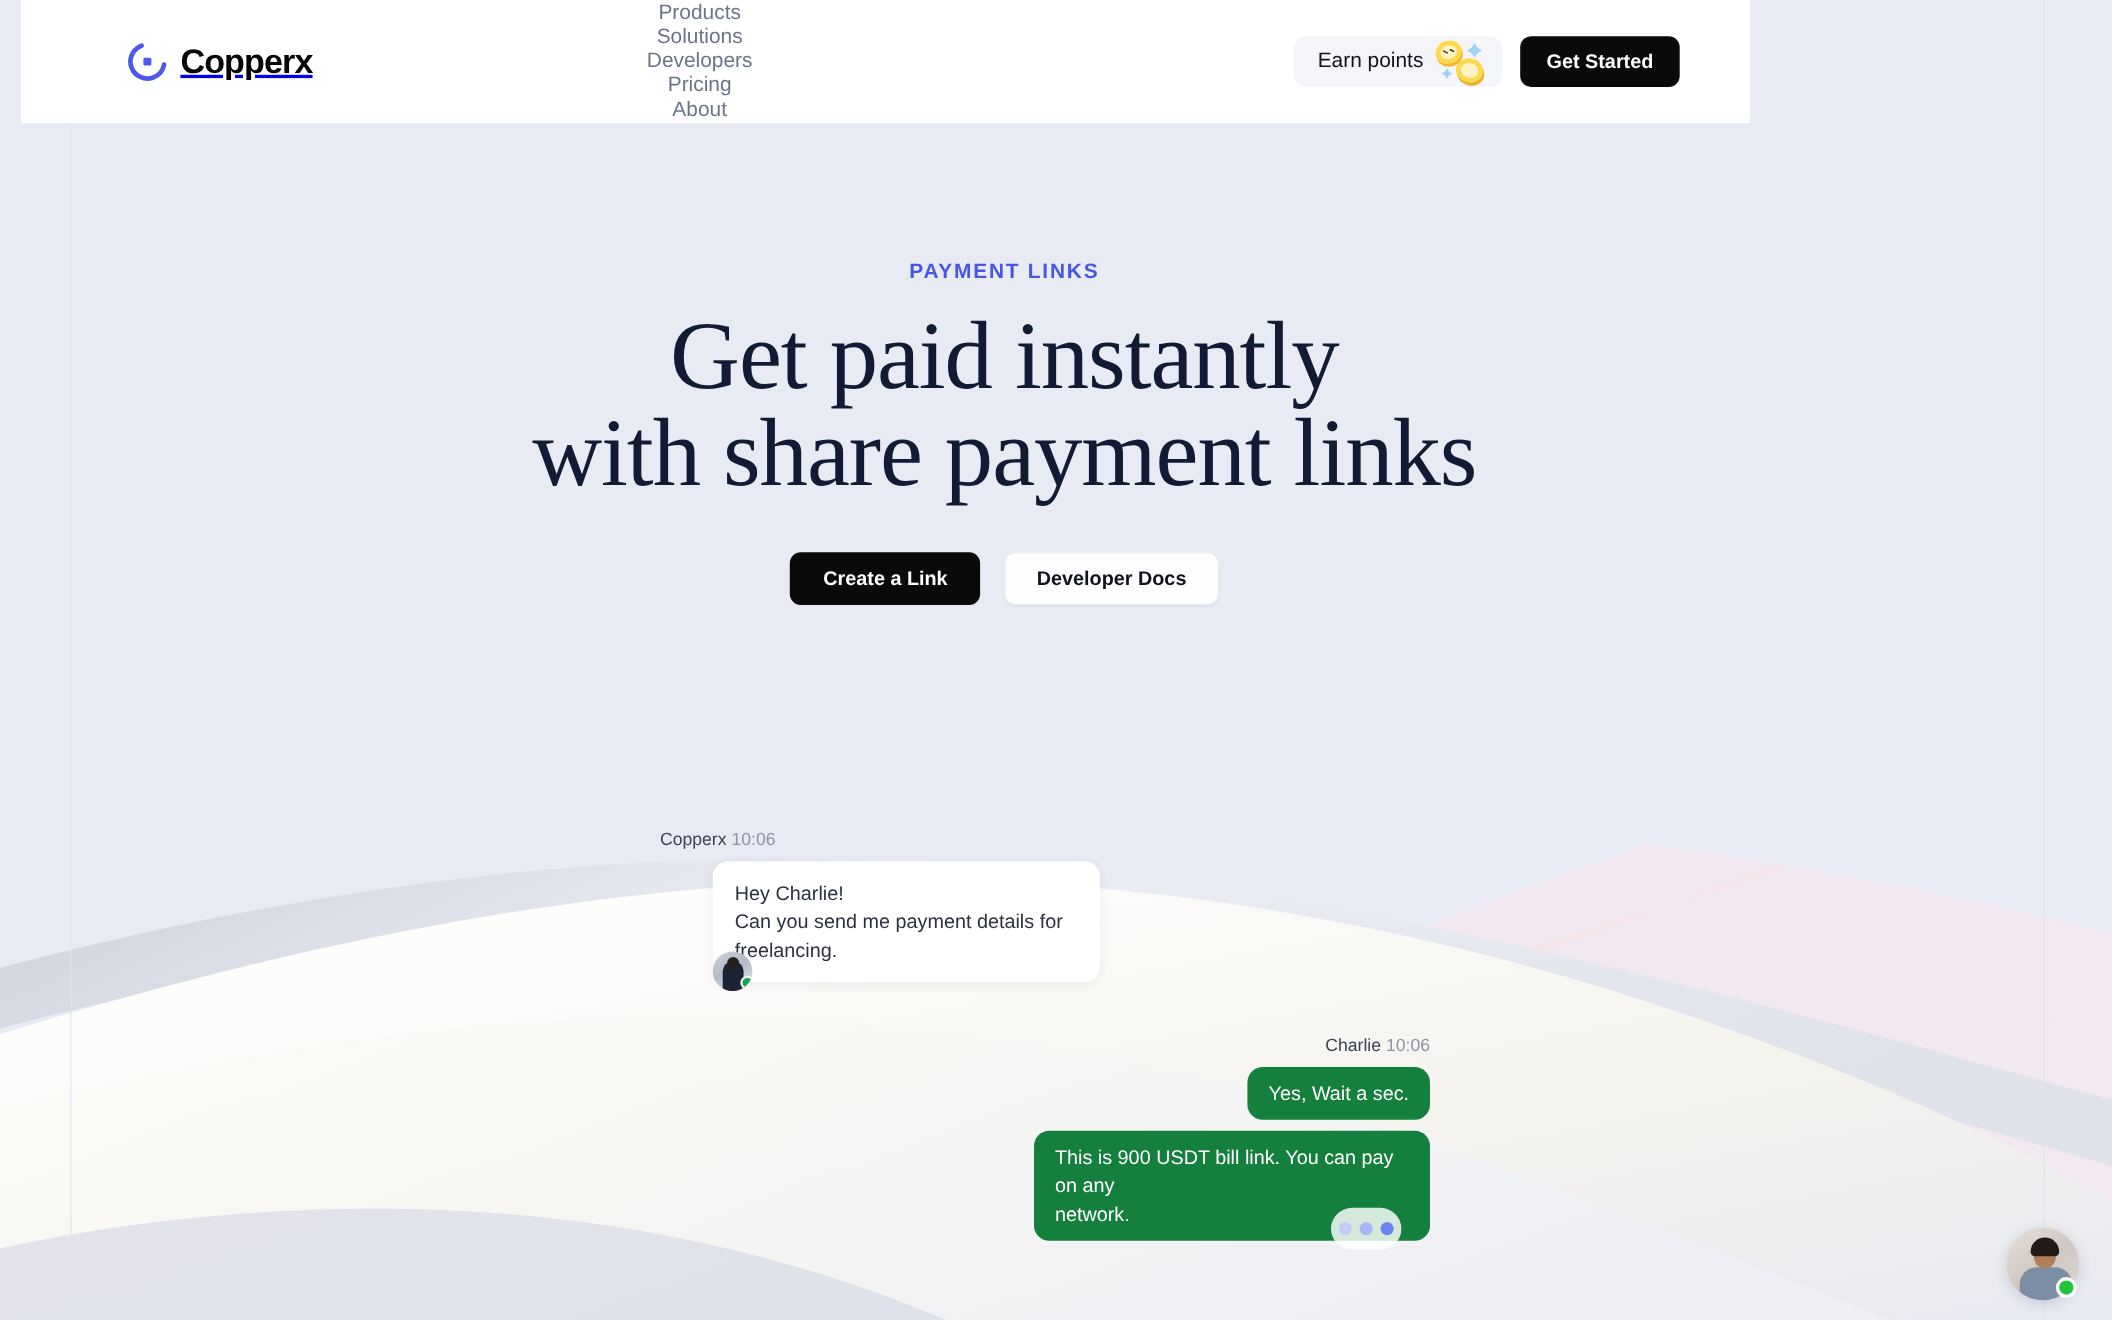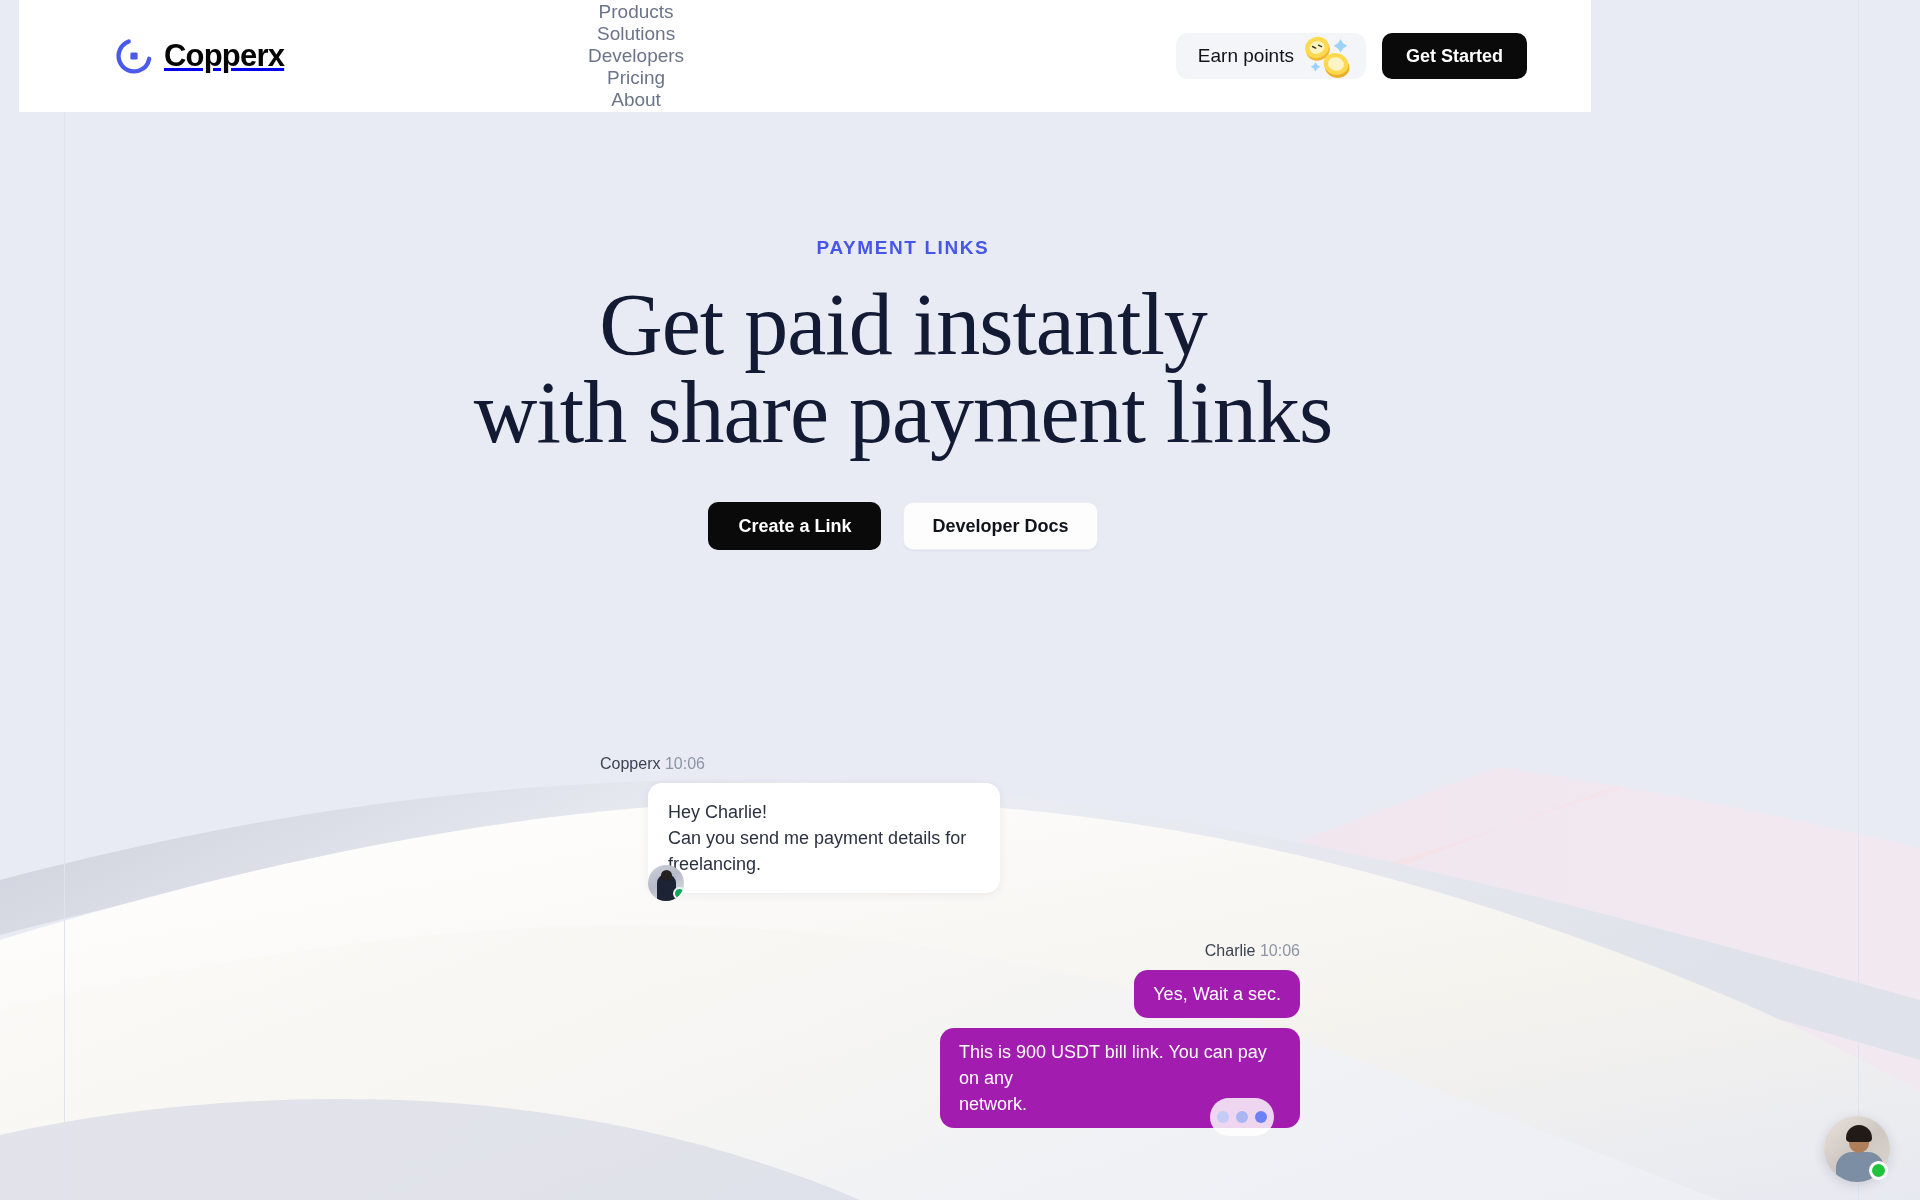--- a/index.html
+++ b/index.html
@@ -42,21 +42,21 @@
   .earn-pill .label { font-size:19px; color:#10131c; white-space:nowrap; }
   .coins-icon { width:60px; height:46px; flex:none; }
   .btn-dark {
     display:flex; align-items:center; justify-content:center;
     height:46px; padding:0 24px; border-radius:10px;
     background:#0a0a0a; color:#fff; font-size:18px; font-weight:700;
     border:none; cursor:pointer; white-space:nowrap;
   }
 
   
-  #hero { position:absolute; left:6px; top:112px; width:1794px; z-index:4; text-align:center; }
+  #hero { position:absolute; left:16px; top:112px; width:1794px; z-index:4; text-align:center; }
   .eyebrow {
     margin-top:125px;
     font-size:19px; font-weight:700; letter-spacing:1.6px; color:#4657e6;
   }
   .headline {
     margin-top:22px;
     font-family:"Liberation Serif", serif;
     font-size:88px; line-height:1.0; font-weight:400;
     color:#131a33; letter-spacing:-1px;
   }
@@ -106,21 +106,21 @@
   }
   .dot-online {
     position:absolute; width:13px; height:13px; border-radius:50%;
     background:#13a558; border:2px solid #f1f3f8;
   }
   .avatar-in .dot-online { right:-2px; bottom:1px; }
 
   .msg-out { position:absolute; left:860px; top:942px; width:440px; text-align:right; }
   .msg-out .msg-meta { text-align:right; }
   .bubble-out {
-    display:inline-block; background:#a21caf; color:#fff;
+    display:inline-block; background:#15803d; color:#fff;
     border-radius:14px; padding:11px 19px; font-size:18px; line-height:1.45;
     text-align:left; max-width:360px;
   }
   .bubble-out.wide { max-width:360px; margin-top:10px; }
   .bubble-out .line { display:block; }
 
   .typing {
     position:absolute; left:1210px; top:1098px;
     width:64px; height:38px; border-radius:19px; background:rgba(255,255,255,.82);
     display:flex; align-items:center; justify-content:center; gap:7px;

